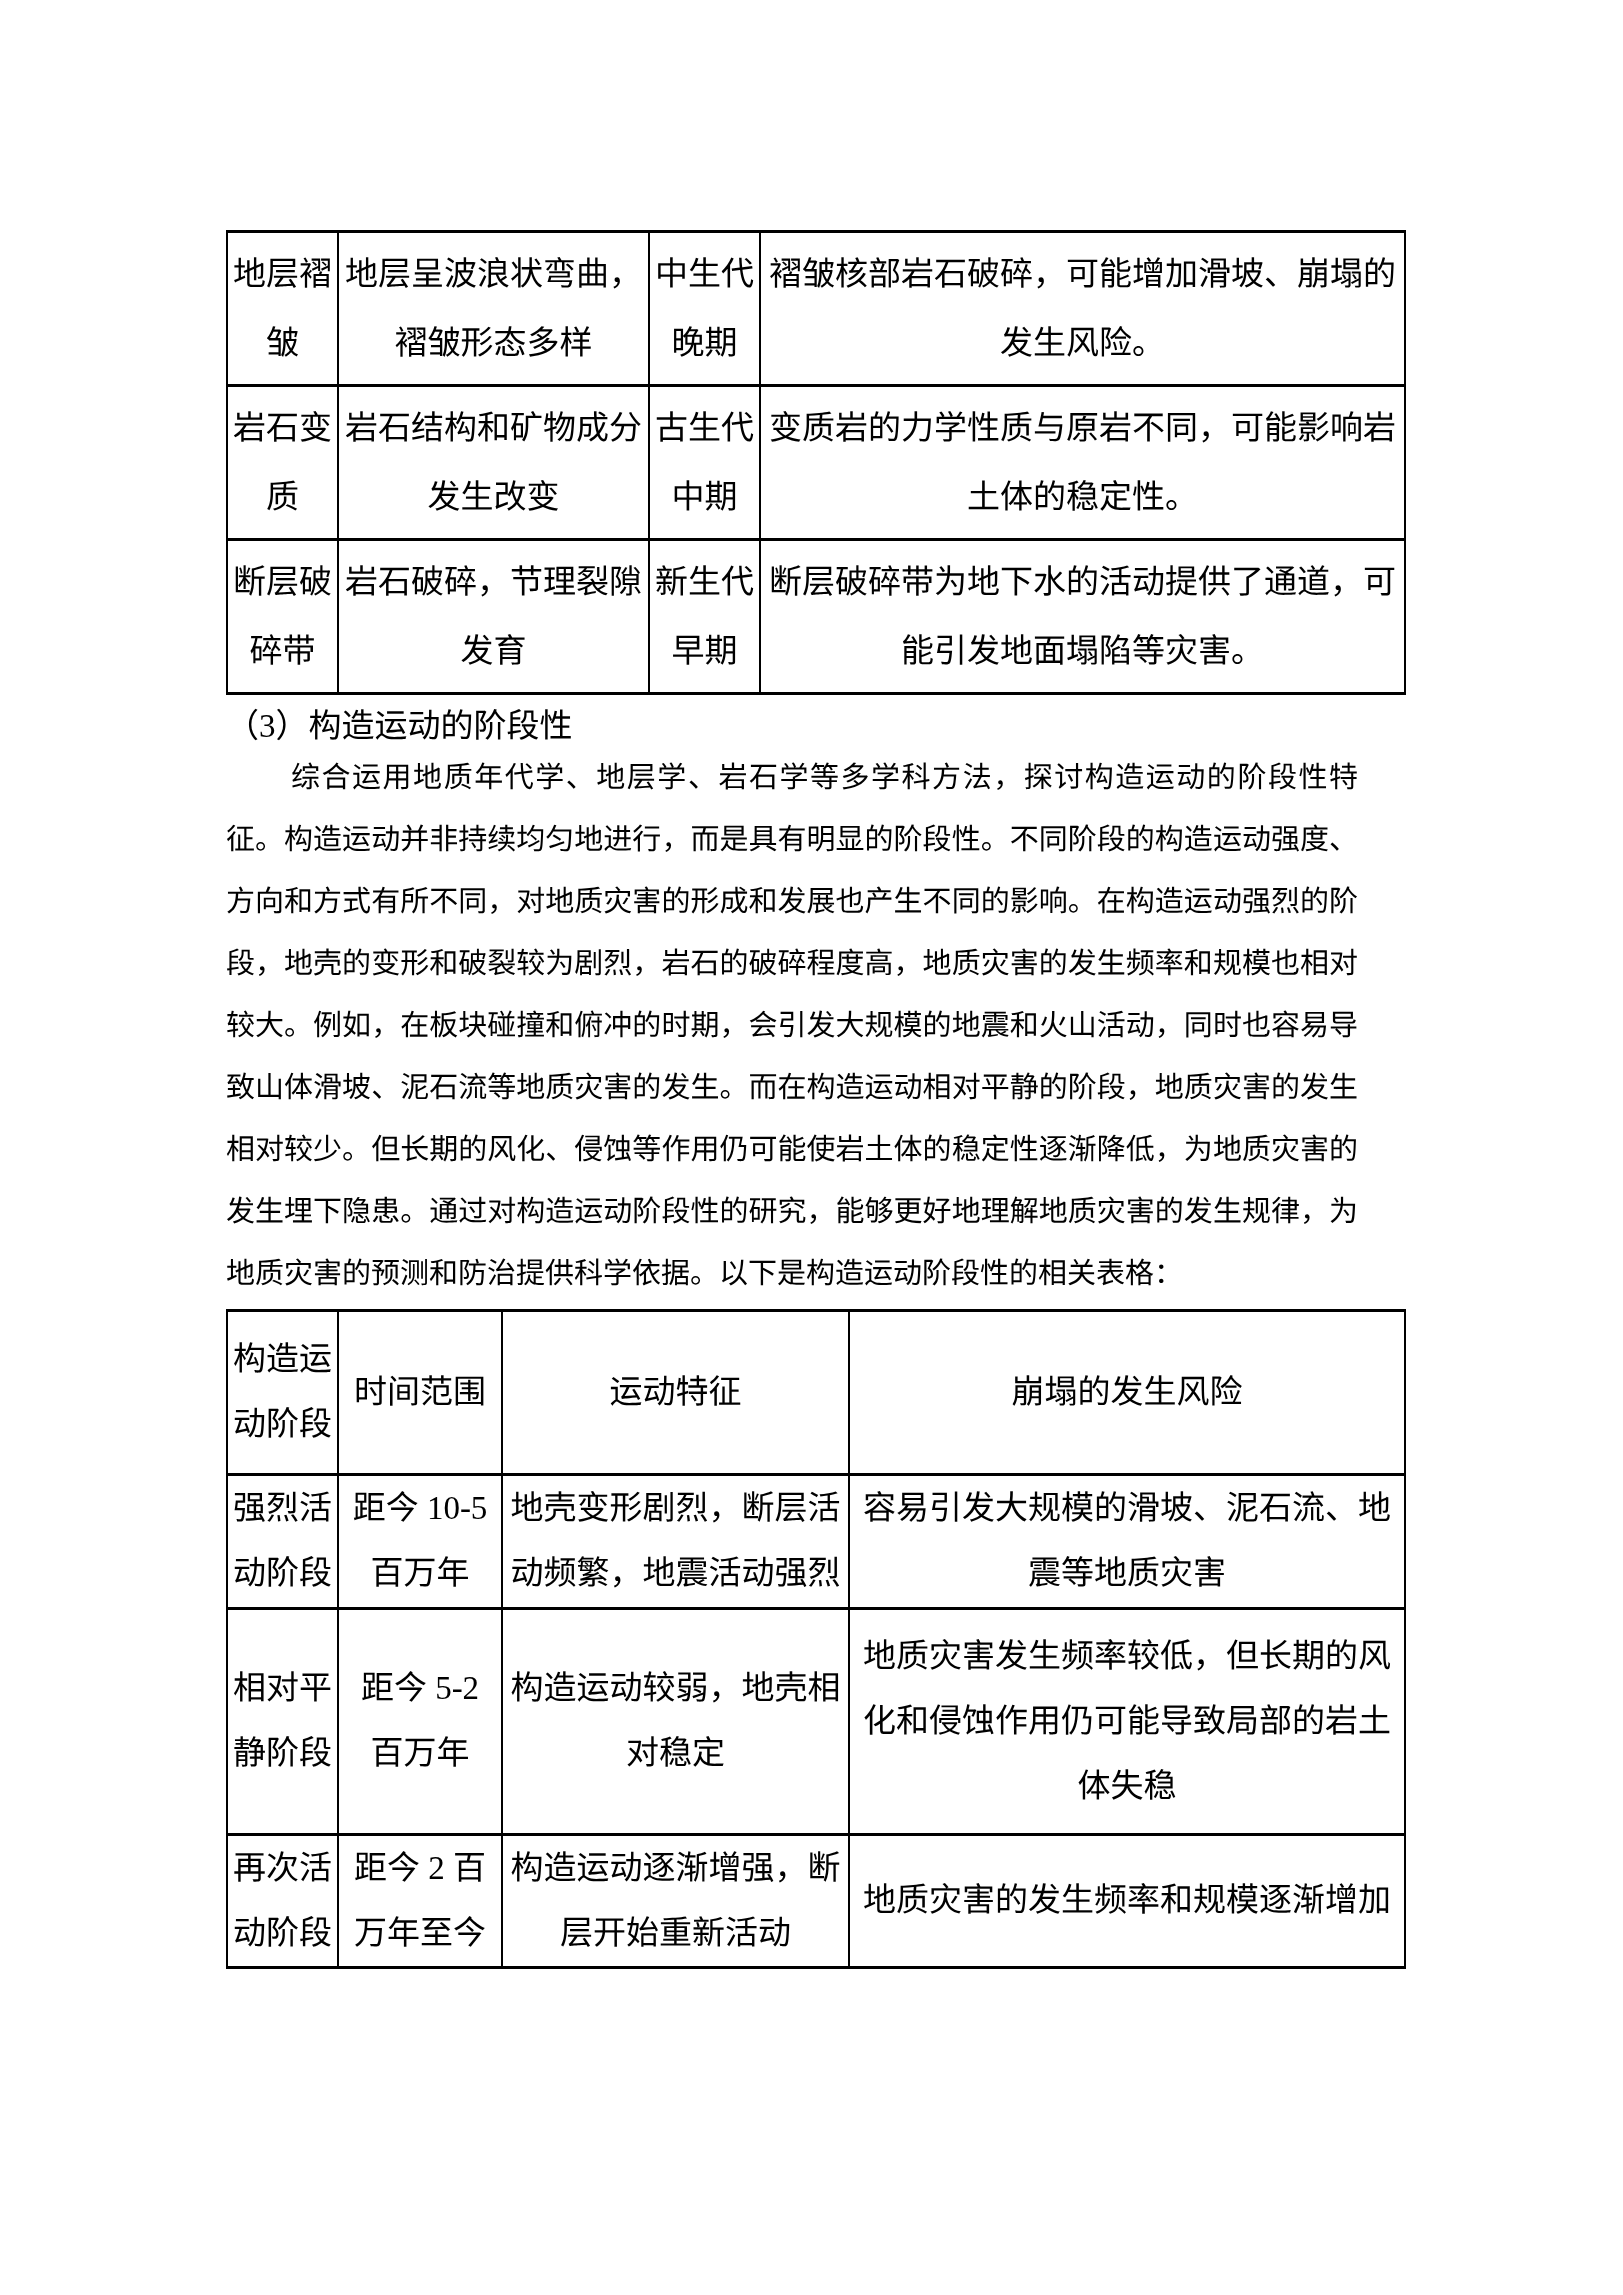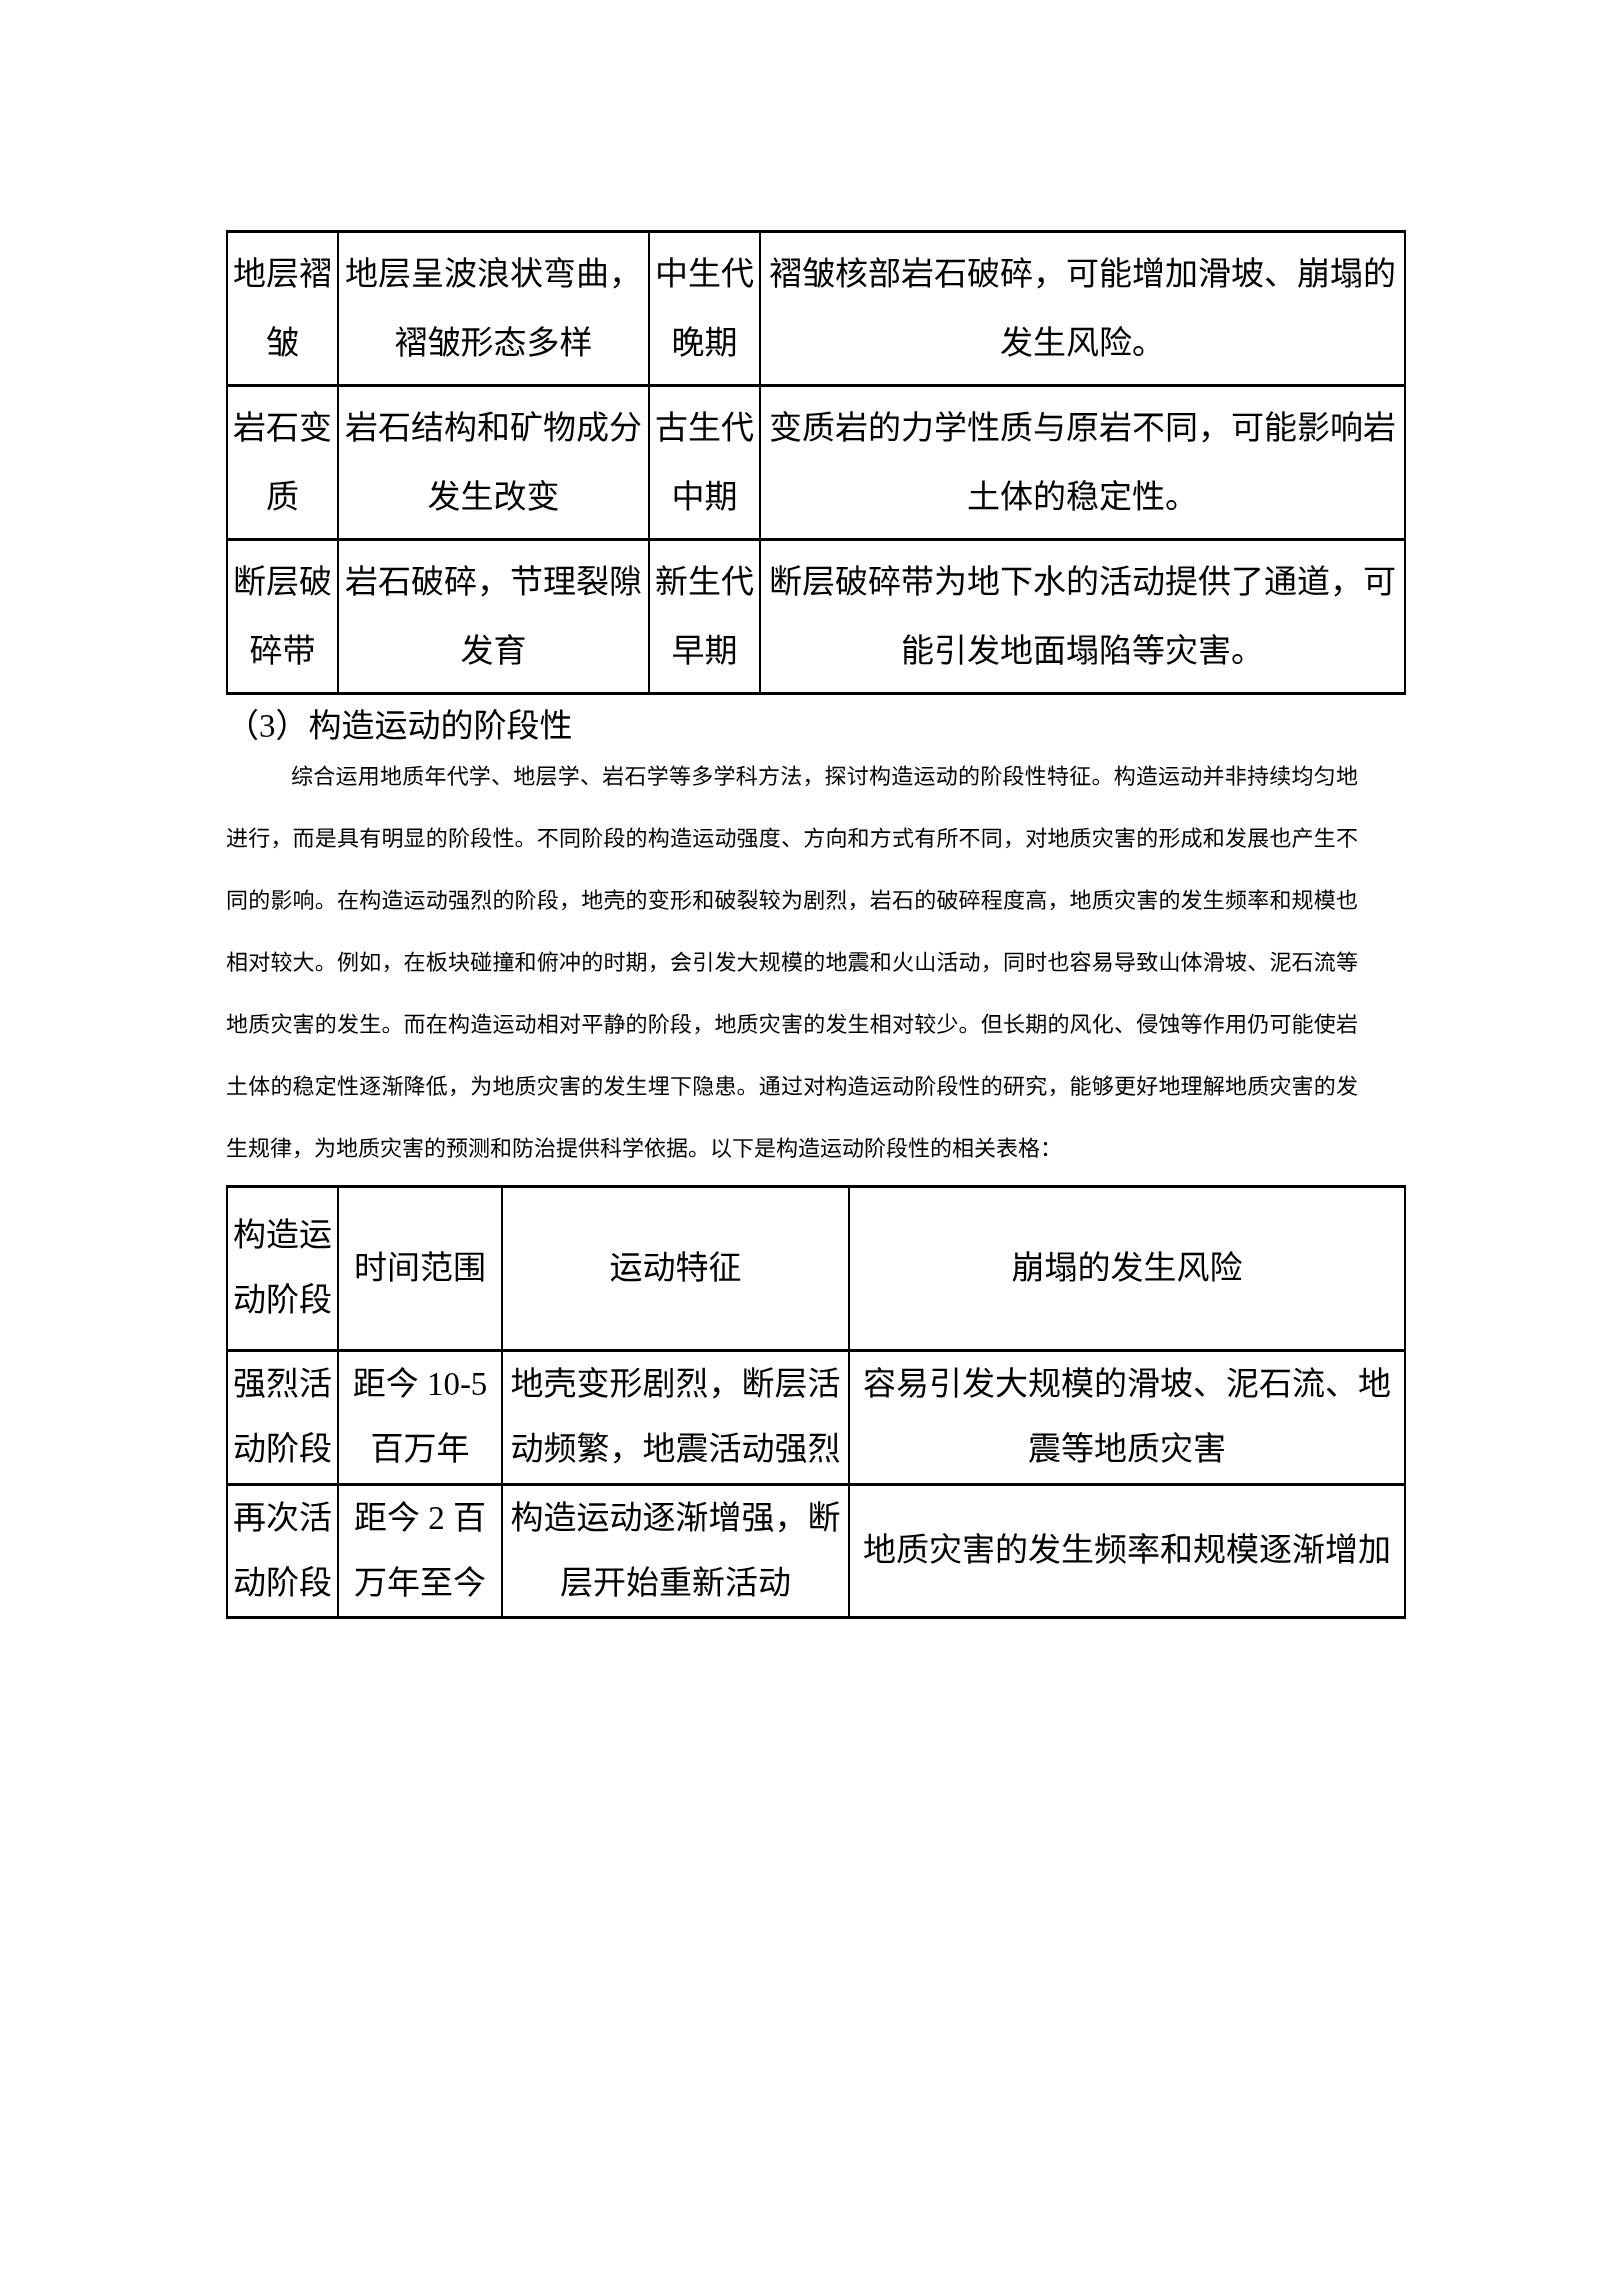--- a/index.html
+++ b/index.html
@@ -41,21 +41,21 @@
   #table-fold tr { height: 154px; }
 
   .section-heading {
     margin: 11.8px 0 0 0;
     line-height: 39px;
     font-size: 33px;
   }
   .body-paragraph {
     width: 1132px;
     margin: 0;
-    font-size: 22px;
+    font-size: 29px;
     line-height: 62px;
     text-align: justify;
     text-justify: inter-ideograph;
     text-indent: 65px;
   }
   #table-stages { margin-top: 5.2px; }
   #table-stages td, #table-stages th { line-height: 65px; }
   #table-stages tr.hdr     { height: 164px; }
   #table-stages tr.r-one   { height: 134px; }
   #table-stages tr.r-two   { height: 226px; }
@@ -113,20 +113,26 @@
         <th>时间范围</th>
         <th>运动特征</th>
         <th>崩塌的发生风险</th>
       </tr>
       <tr class="r-one">
         <td>强烈活动阶段</td>
         <td>距今 10-5 百万年</td>
         <td>地壳变形剧烈，断层活动频繁，地震活动强烈</td>
         <td>容易引发大规模的滑坡、泥石流、地震等地质灾害</td>
       </tr>
+      <tr class="r-two">
+        <td>相对平静阶段</td>
+        <td>距今 5-2 百万年</td>
+        <td>构造运动较弱，地壳相对稳定</td>
+        <td>地质灾害发生频率较低，但长期的风化和侵蚀作用仍可能导致局部的岩土体失稳</td>
+      </tr>
       <tr class="r-three">
         <td>再次活动阶段</td>
         <td>距今 2 百万年至今</td>
         <td>构造运动逐渐增强，断层开始重新活动</td>
         <td>地质灾害的发生频率和规模逐渐增加</td>
       </tr>
     </tbody>
   </table>
 
 </div>

